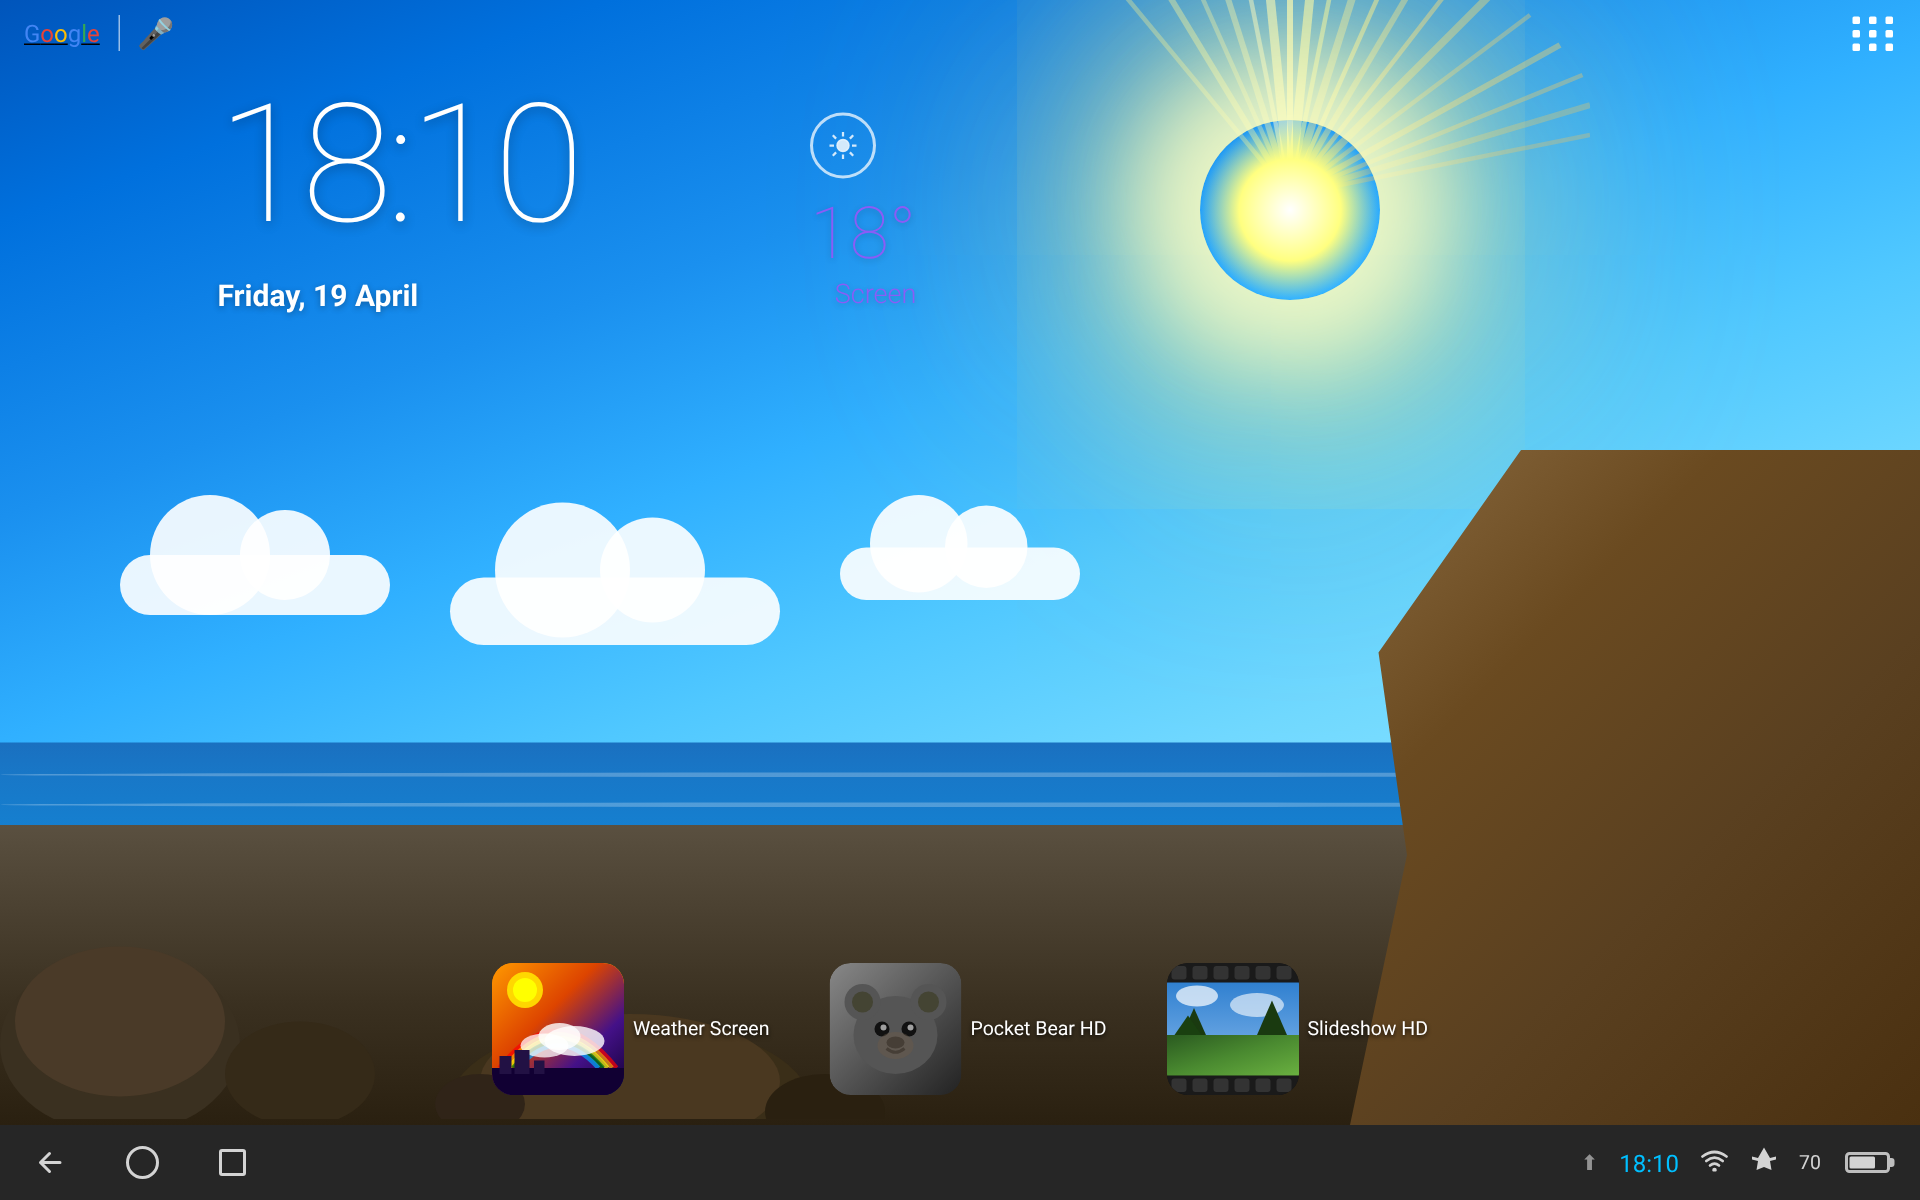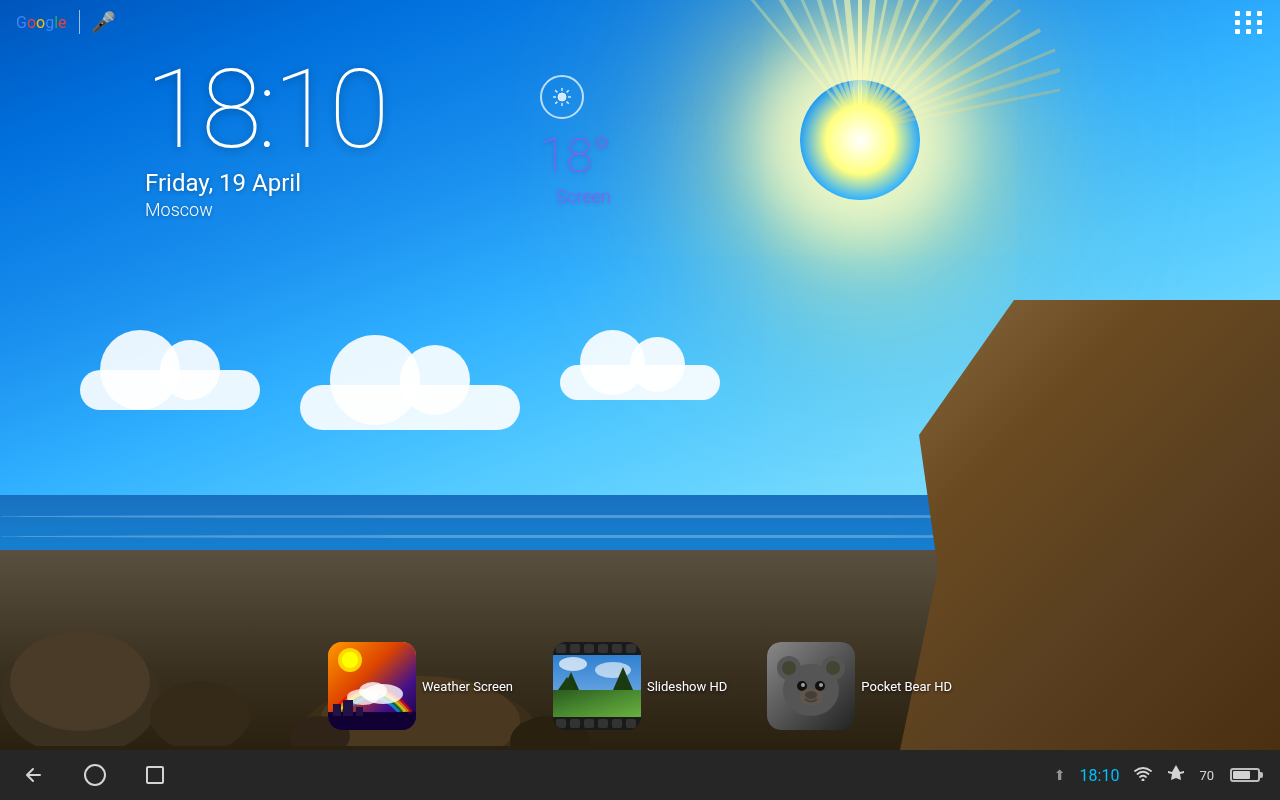--- a/index.html
+++ b/index.html
@@ -175,20 +175,21 @@
       display: flex;
       align-items: center;
       padding: 0 16px;
       z-index: 20;
     }
 
     .google-logo {
       display: flex;
       align-items: center;
       gap: 8px;
+      text-decoration: underline;
     }
 
     .g-blue { color: #4285f4; }
     .g-red { color: #ea4335; }
     .g-yellow { color: #fbbc05; }
     .g-green { color: #34a853; }
 
     .divider-line {
       width: 1px;
       height: 24px;
@@ -228,23 +229,23 @@
 
     .clock-time {
       font-size: 110px;
       font-weight: 100;
       letter-spacing: -4px;
       line-height: 1;
       text-shadow: 0 2px 8px rgba(0,0,0,0.3);
     }
 
     .clock-date {
-      font-size: 24px;
-      font-weight: 400;
-      margin-top: 4px;
+      font-size: 20px;
+      font-weight: 700;
+      margin-top: 20px;
       text-shadow: 0 1px 4px rgba(0,0,0,0.3);
     }
 
     .clock-location {
       font-size: 18px;
       font-weight: 300;
       margin-top: 2px;
       text-shadow: 0 1px 4px rgba(0,0,0,0.3);
     }
 
@@ -520,21 +521,20 @@
     <div class="apps-dot"></div>
     <div class="apps-dot"></div>
     <div class="apps-dot"></div>
     <div class="apps-dot"></div>
   </div>
 </div>
 
 <div class="clock-widget">
   <div class="clock-time">18:10</div>
   <div class="clock-date">Friday, 19 April</div>
-  <div class="clock-location">Moscow</div>
 </div>
 
 <div class="weather-widget">
   <div class="weather-icon-sun">
     <svg width="20" height="20" viewBox="0 0 20 20">
       <circle cx="10" cy="10" r="4" fill="rgba(255,255,255,0.9)" stroke="rgba(255,255,255,0.9)" stroke-width="1"></circle>
       <line x1="10" y1="1" x2="10" y2="4" stroke="rgba(255,255,255,0.9)" stroke-width="1.5"></line>
       <line x1="10" y1="16" x2="10" y2="19" stroke="rgba(255,255,255,0.9)" stroke-width="1.5"></line>
       <line x1="1" y1="10" x2="4" y2="10" stroke="rgba(255,255,255,0.9)" stroke-width="1.5"></line>
       <line x1="16" y1="10" x2="19" y2="10" stroke="rgba(255,255,255,0.9)" stroke-width="1.5"></line>
@@ -584,20 +584,53 @@
           <rect x="28" y="65" width="7" height="9" fill="#221144"></rect>
         </svg>
       </div>
     </div>
     <div class="app-label">Weather Screen</div>
   </div>
 
   <div class="app-icon-container">
     <div class="app-icon">
       <svg width="88" height="88">
+        <defs>
+          <linearGradient id="bearBg" x1="0%" y1="0%" x2="100%" y2="100%">
+            <stop offset="0%" style="stop-color:#888888"></stop>
+            <stop offset="100%" style="stop-color:#222222"></stop>
+          </linearGradient>
+        </defs>
+        <rect width="88" height="88" fill="url(#bearBg)" rx="14"></rect>
+
+        <ellipse cx="44" cy="48" rx="28" ry="26" fill="#555"></ellipse>
+
+        <circle cx="22" cy="26" r="12" fill="#555"></circle>
+        <circle cx="66" cy="26" r="12" fill="#555"></circle>
+        <circle cx="22" cy="26" r="7" fill="#443"></circle>
+        <circle cx="66" cy="26" r="7" fill="#443"></circle>
+
+        <circle cx="35" cy="44" r="5" fill="#111"></circle>
+        <circle cx="53" cy="44" r="5" fill="#111"></circle>
+        <circle cx="36" cy="43" r="2" fill="white" opacity="0.6"></circle>
+        <circle cx="54" cy="43" r="2" fill="white" opacity="0.6"></circle>
+
+        <ellipse cx="44" cy="53" rx="6" ry="4" fill="#222"></ellipse>
+
+        <path d="M 38 57 Q 44 62 50 57" fill="none" stroke="#222" stroke-width="2"></path>
+
+        <ellipse cx="44" cy="55" rx="12" ry="9" fill="#6a5a4a" opacity="0.5"></ellipse>
+      </svg>
+    </div>
+    <div class="app-label">Pocket Bear HD</div>
+  </div>
+
+  <div class="app-icon-container">
+    <div class="app-icon">
+      <svg width="88" height="88">
         <rect width="88" height="88" fill="#111" rx="14"></rect>
 
         <rect x="0" y="0" width="88" height="13" fill="#1a1a1a"></rect>
 
         <rect x="3" y="2" width="10" height="9" fill="#333" rx="2"></rect>
         <rect x="17" y="2" width="10" height="9" fill="#333" rx="2"></rect>
         <rect x="31" y="2" width="10" height="9" fill="#333" rx="2"></rect>
         <rect x="45" y="2" width="10" height="9" fill="#333" rx="2"></rect>
         <rect x="59" y="2" width="10" height="9" fill="#333" rx="2"></rect>
         <rect x="73" y="2" width="10" height="9" fill="#333" rx="2"></rect>
@@ -630,53 +663,20 @@
         <ellipse cx="20" cy="22" rx="14" ry="7" fill="rgba(255,255,255,0.7)"></ellipse>
         <ellipse cx="60" cy="28" rx="18" ry="8" fill="rgba(255,255,255,0.6)"></ellipse>
 
         <polygon points="10,48 18,30 26,48" fill="#1a3a10"></polygon>
         <polygon points="60,48 70,25 80,48" fill="#1a3a10"></polygon>
         <polygon points="5,48 14,35 23,48" fill="#1a4010"></polygon>
       </svg>
     </div>
     <div class="app-label">Slideshow HD</div>
   </div>
-
-  <div class="app-icon-container">
-    <div class="app-icon">
-      <svg width="88" height="88">
-        <defs>
-          <linearGradient id="bearBg" x1="0%" y1="0%" x2="100%" y2="100%">
-            <stop offset="0%" style="stop-color:#888888"></stop>
-            <stop offset="100%" style="stop-color:#222222"></stop>
-          </linearGradient>
-        </defs>
-        <rect width="88" height="88" fill="url(#bearBg)" rx="14"></rect>
-
-        <ellipse cx="44" cy="48" rx="28" ry="26" fill="#555"></ellipse>
-
-        <circle cx="22" cy="26" r="12" fill="#555"></circle>
-        <circle cx="66" cy="26" r="12" fill="#555"></circle>
-        <circle cx="22" cy="26" r="7" fill="#443"></circle>
-        <circle cx="66" cy="26" r="7" fill="#443"></circle>
-
-        <circle cx="35" cy="44" r="5" fill="#111"></circle>
-        <circle cx="53" cy="44" r="5" fill="#111"></circle>
-        <circle cx="36" cy="43" r="2" fill="white" opacity="0.6"></circle>
-        <circle cx="54" cy="43" r="2" fill="white" opacity="0.6"></circle>
-
-        <ellipse cx="44" cy="53" rx="6" ry="4" fill="#222"></ellipse>
-
-        <path d="M 38 57 Q 44 62 50 57" fill="none" stroke="#222" stroke-width="2"></path>
-
-        <ellipse cx="44" cy="55" rx="12" ry="9" fill="#6a5a4a" opacity="0.5"></ellipse>
-      </svg>
-    </div>
-    <div class="app-label">Pocket Bear HD</div>
-  </div>
 </div>
 
 <div class="nav-bar">
   <div class="nav-left">
 
     <div class="nav-icon">
       <svg width="24" height="24" viewBox="0 0 24 24">
         <path d="M20 12H7M7 12L13 6M7 12L13 18" stroke="rgba(255,255,255,0.8)" stroke-width="2" fill="none" stroke-linecap="round"></path>
       </svg>
     </div>

